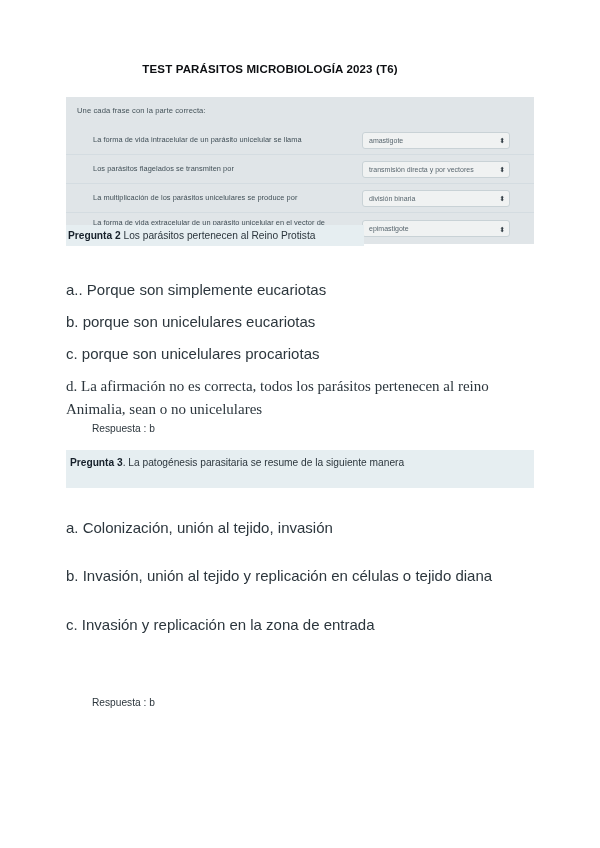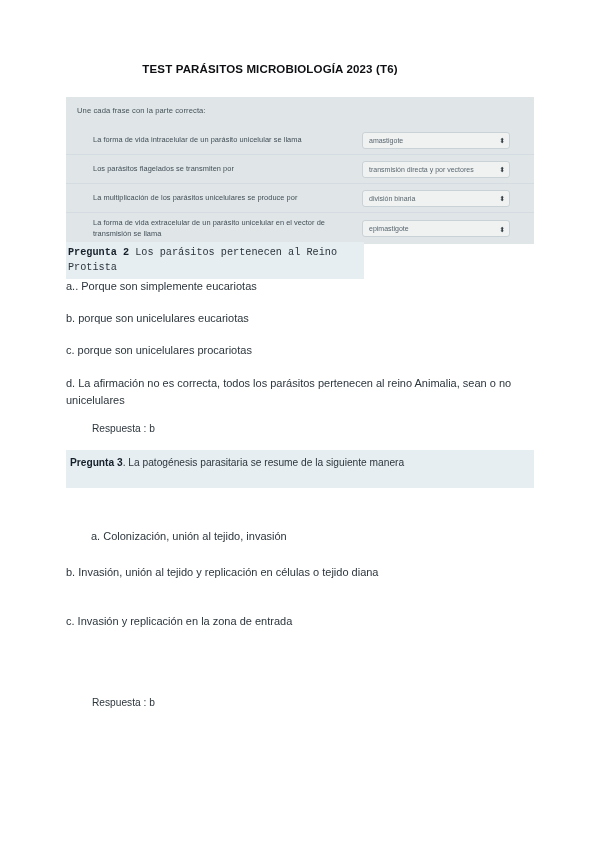--- a/index.html
+++ b/index.html
@@ -108,36 +108,35 @@
     color: #2c363d;
     line-height: 1.5;
     box-sizing: border-box;
   }
   .q-head .qlabel {
     font-weight: bold;
     color: #16202a;
   }
 
   #q2-head {
-    top: 242px;
+    top: 225px;
     width: 298px;
     padding: 3px 2px 3px 2px;
-    font-family: Liberation Mono, monospace;
   }
   #q3-head {
     top: 450px;
     width: 468px;
     height: 38px;
     padding: 5px 2px 3px 4px;
   }
 
   .opt {
     position: absolute;
     left: 66px;
-    font-size: 11px;
+    font-size: 15px;
     color: #2c363d;
     line-height: 1.55;
     box-sizing: border-box;
   }
 
   .answer {
     position: absolute;
     left: 84px;
     font-size: 10.2px;
     color: #2c363d;
@@ -200,27 +199,27 @@
     </div>
   </div>
 
   <div class="q-head" id="q2-head">
     <span class="qlabel">Pregunta 2</span><span> Los parásitos pertenecen al Reino Protista</span>
   </div>
 
   <div class="opt" style="top:278px; width:330px;">a.. Porque son simplemente eucariotas</div>
   <div class="opt" style="top:310px; width:330px;">b. porque son unicelulares eucariotas</div>
   <div class="opt" style="top:342px; width:330px;">c. porque son unicelulares procariotas</div>
-  <div class="opt" style="top:375px; width:466px;">d. La afirmación no es correcta, todos los parásitos pertenecen al reino Animalia, sean o no unicelulares</div>
+  <div class="opt" style="top:375px; width:466px;font-family:Liberation Serif, serif;">d. La afirmación no es correcta, todos los parásitos pertenecen al reino Animalia, sean o no unicelulares</div>
 
   <div class="answer" style="top:423px;">Respuesta : b</div>
 
   <div class="q-head" id="q3-head">
     <span class="qlabel">Pregunta 3</span><span>. La patogénesis parasitaria se resume de la siguiente manera</span>
   </div>
 
-  <div class="opt" style="top:528px; width:400px;margin-left:25px;">a. Colonización, unión al tejido, invasión</div>
+  <div class="opt" style="top:516px; width:400px;">a. Colonización, unión al tejido, invasión</div>
   <div class="opt" style="top:613px; width:400px;">c. Invasión y replicación en la zona de entrada</div>
   <div class="opt" style="top:564px; width:430px;">b. Invasión, unión al tejido y replicación en células o tejido diana</div>
 
   <div class="answer" style="top:697px;">Respuesta : b</div>
 
 </div>
 
 </body></html>

